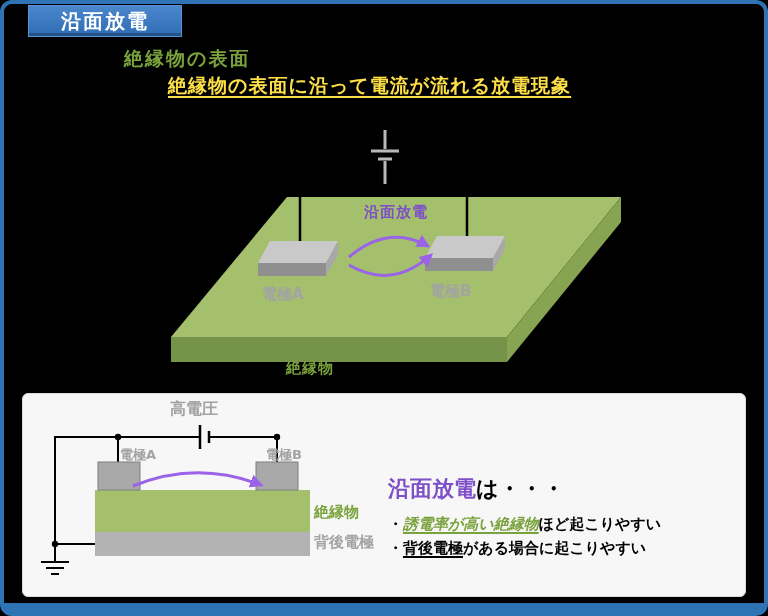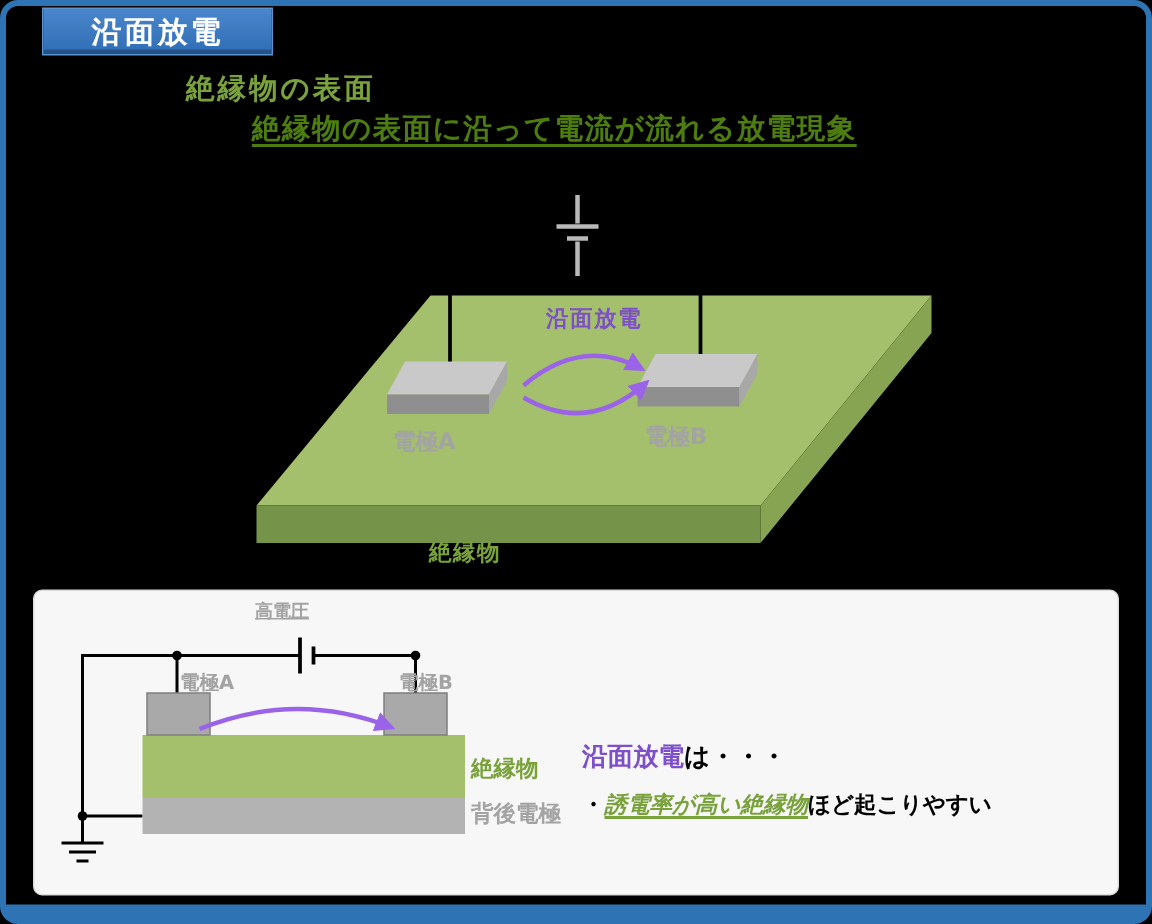--- a/index.html
+++ b/index.html
@@ -21,43 +21,43 @@
     color:#fff; font-weight:bold; font-size:20px; letter-spacing:2px;
     display:flex; align-items:center; justify-content:center;
   }
 
   .h-green {
     left:120px; top:42px; font-size:19px; font-weight:bold;
     color:#7aa23c; letter-spacing:2px;
   }
   .h-red {
     left:164px; top:69px; font-size:19px; font-weight:bold;
-    color:#4d7c0f; letter-spacing:1px;
+    color:#fde047; letter-spacing:1px;
     text-decoration:underline; text-decoration-thickness:2px; text-underline-offset:4px;
   }
 
   .lbl { font-weight:bold; color:#a3a3a3; }
   .lbl-discharge3d { left:360px; top:199px; font-size:15px; color:#7d4fc8; letter-spacing:1px; }
   .lbl-elecA3d { left:258px; top:281px; font-size:15px; }
   .lbl-elecB3d { left:426px; top:278px; font-size:15px; }
   .lbl-insulator3d { left:282px; top:355px; font-size:15px; color:#7aa23c; letter-spacing:1px; }
 
   .panel {
     left:18px; top:389px; width:724px; height:204px;
     background:#f7f7f7; border:1px solid #dcdcdc; border-radius:6px;
   }
 
-  .lbl-hv { left:166px; top:395px; font-size:12px;text-decoration:underline; }
+  .lbl-hv { left:166px; top:395px; font-size:16px; }
   .lbl-elecA2d { left:116px; top:442px; font-size:13px; }
   .lbl-elecB2d { left:262px; top:442px; font-size:13px; }
   .lbl-insulator2d { left:310px; top:499px; font-size:15px; color:#7aa23c; }
   .lbl-back2d { left:310px; top:529px; font-size:15px; }
 
   .notes { left:384px; top:470px; width:348px; color:#000; }
-  .notes .line1 { font-size:17px; font-weight:bold; margin-bottom:8px;margin-top:19px; }
+  .notes .line1 { font-size:22px; font-weight:bold; margin-bottom:8px; }
   .notes .line1 .purple { color:#7d4fc8; }
   .notes .bullet { font-size:15px; font-weight:bold; line-height:1.6; }
   .notes .green-u {
     color:#7aa23c; text-decoration:underline;
     text-decoration-thickness:2px; text-underline-offset:3px;font-style:italic;
   }
   .notes .black-u {
     text-decoration:underline; text-decoration-thickness:2px; text-underline-offset:3px;
   }
 
@@ -163,15 +163,18 @@
   <div class="abs lbl lbl-insulator2d">絶縁物</div>
   <div class="abs lbl lbl-back2d">背後電極</div>
 
   <div class="abs notes">
     <div class="line1">
       <span class="purple">沿面放電</span><span>は・・・</span>
     </div>
     <div class="bullet">
       <span>・</span><span class="green-u">誘電率が高い絶縁物</span><span>ほど起こりやすい</span>
     </div>
+    <div class="bullet">
+      <span>・</span><span class="black-u">背後電極</span><span>がある場合に起こりやすい</span>
+    </div>
   </div>
 
 </div>
 
 </body></html>

